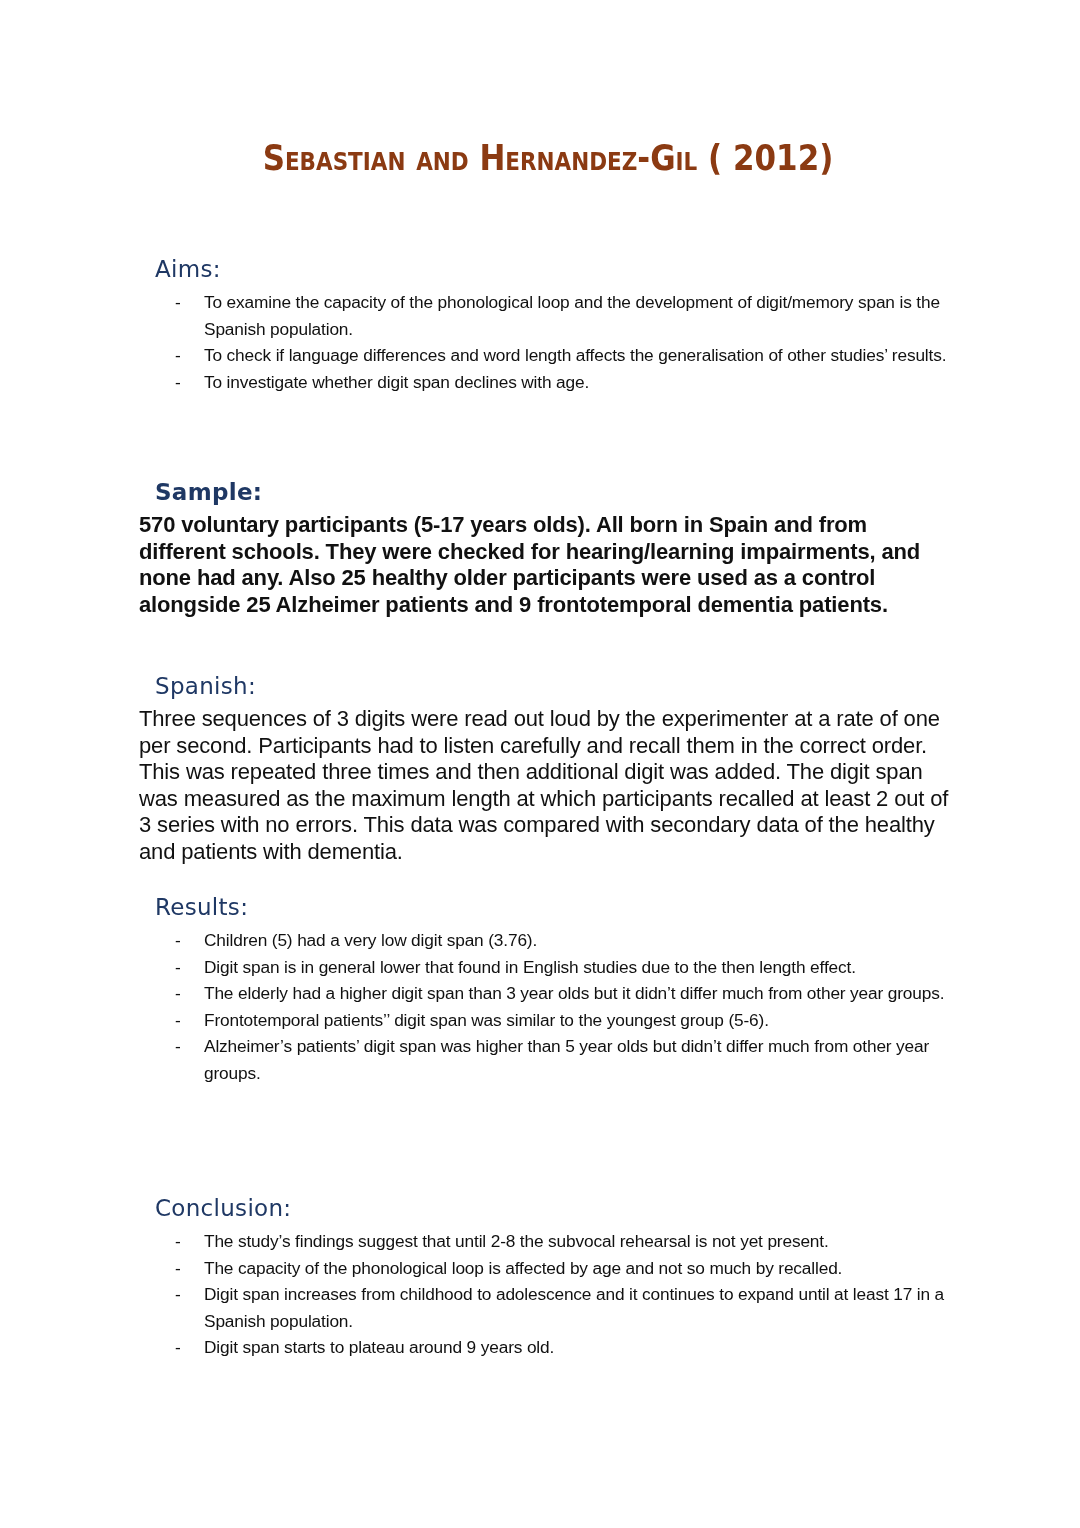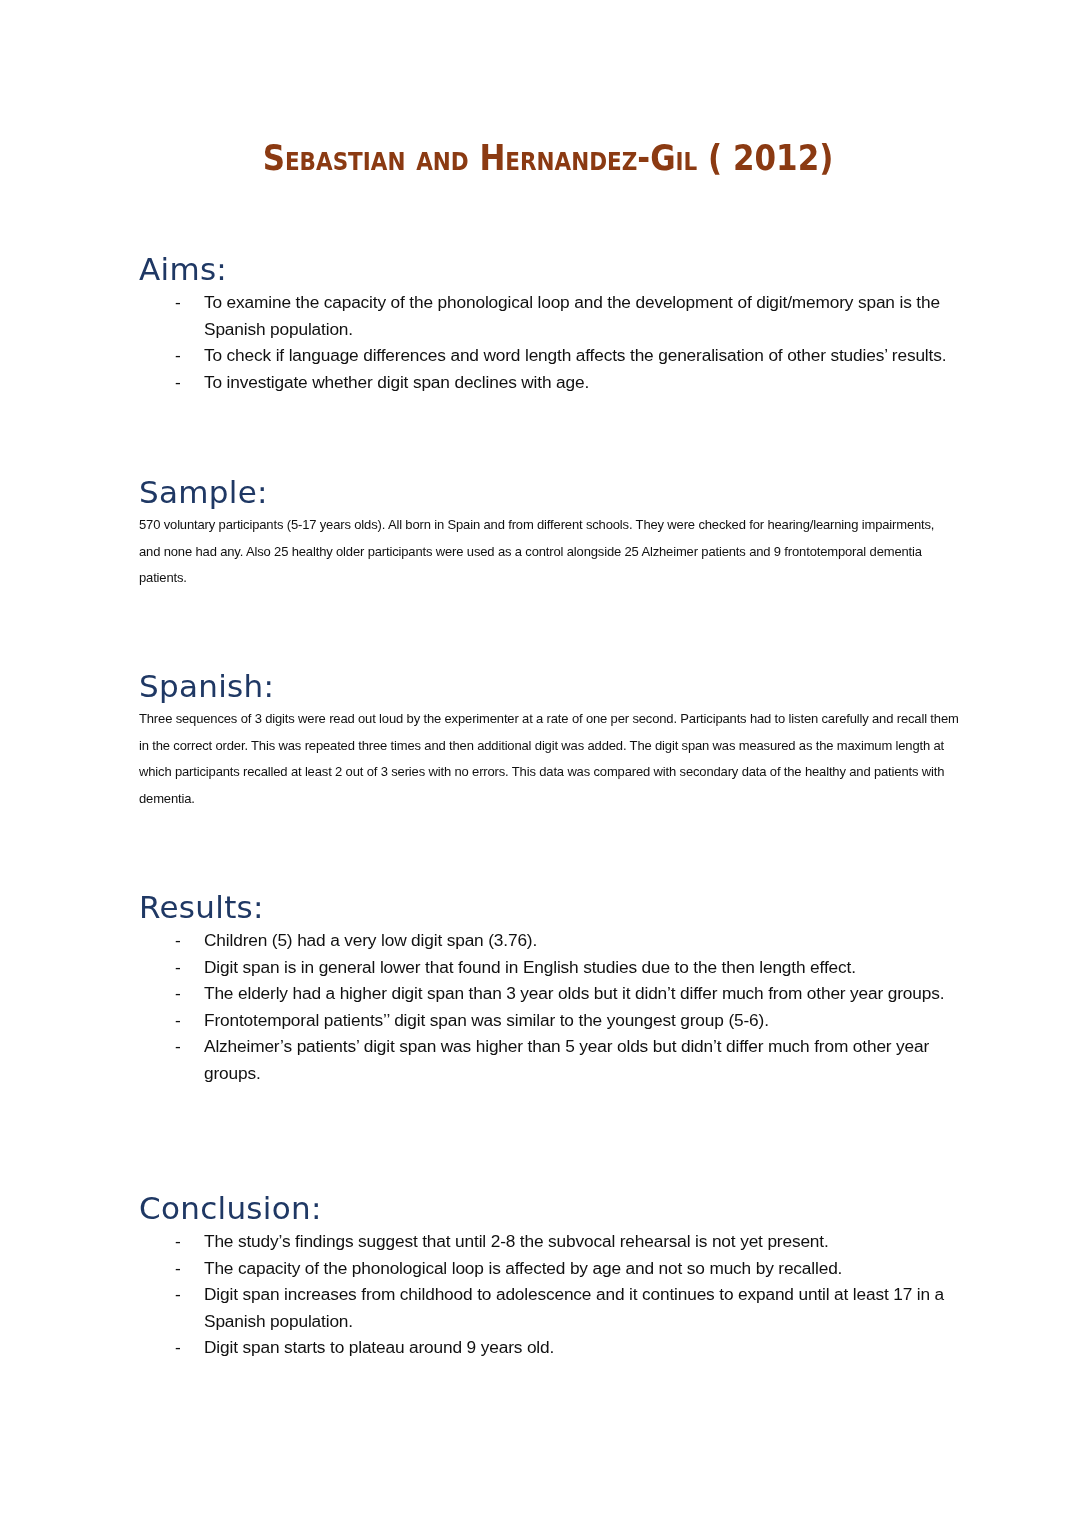--- a/index.html
+++ b/index.html
@@ -37,29 +37,29 @@
       transform: scaleX(0.86);
       transform-origin: center;
     }
     .section {
       position: absolute;
       left: 131px;
       width: 820px;
     }
     .heading {
       font-family: "DejaVu Sans", sans-serif;
-      font-size: 31px;
+      font-size: 23px;
       color: #1F3864;
-      margin: 0 0 6px 0;
+      margin: 0 0 6px 16px;
       line-height: 28px;
       letter-spacing: 0.3px;
     }
     .para {
       font-family: "Liberation Sans", sans-serif;
-      font-size: 13px;
+      font-size: 22px;
       line-height: 26.6px;
       margin: 0;
       color: #111111;
       letter-spacing: -0.15px;
     }
     ul.dash {
       list-style: none;
       margin: 0;
       padding: 0;
     }
@@ -87,21 +87,21 @@
 
   <div class="section" style="top:255px;">
     <div class="heading">Aims:</div>
     <ul class="dash">
       <li><span class="bullet">-</span><span>To examine the capacity of the phonological loop and the development of digit/memory span is the Spanish population.</span></li>
       <li><span class="bullet">-</span><span>To check if language differences and word length affects the generalisation of other studies’ results.</span></li>
       <li><span class="bullet">-</span><span>To investigate whether digit span declines with age.</span></li>
     </ul>
   </div>
 
-  <div class="section" style="top:478px;">
+  <div class="section" style="top:478px;font-weight:bold;">
     <div class="heading">Sample:</div>
     <p class="para">570 voluntary participants (5-17 years olds). All born in Spain and from different schools. They were checked for hearing/learning impairments, and none had any. Also 25 healthy older participants were used as a control alongside 25 Alzheimer patients and 9 frontotemporal dementia patients.</p>
   </div>
 
   <div class="section" style="top:672px;">
     <div class="heading">Spanish:</div>
     <p class="para">Three sequences of 3 digits were read out loud by the experimenter at a rate of one per second. Participants had to listen carefully and recall them in the correct order. This was repeated three times and then additional digit was added. The digit span was measured as the maximum length at which participants recalled at least 2 out of 3 series with no errors. This data was compared with secondary data of the healthy and patients with dementia.</p>
   </div>
 
   <div class="section" style="top:893px;">

